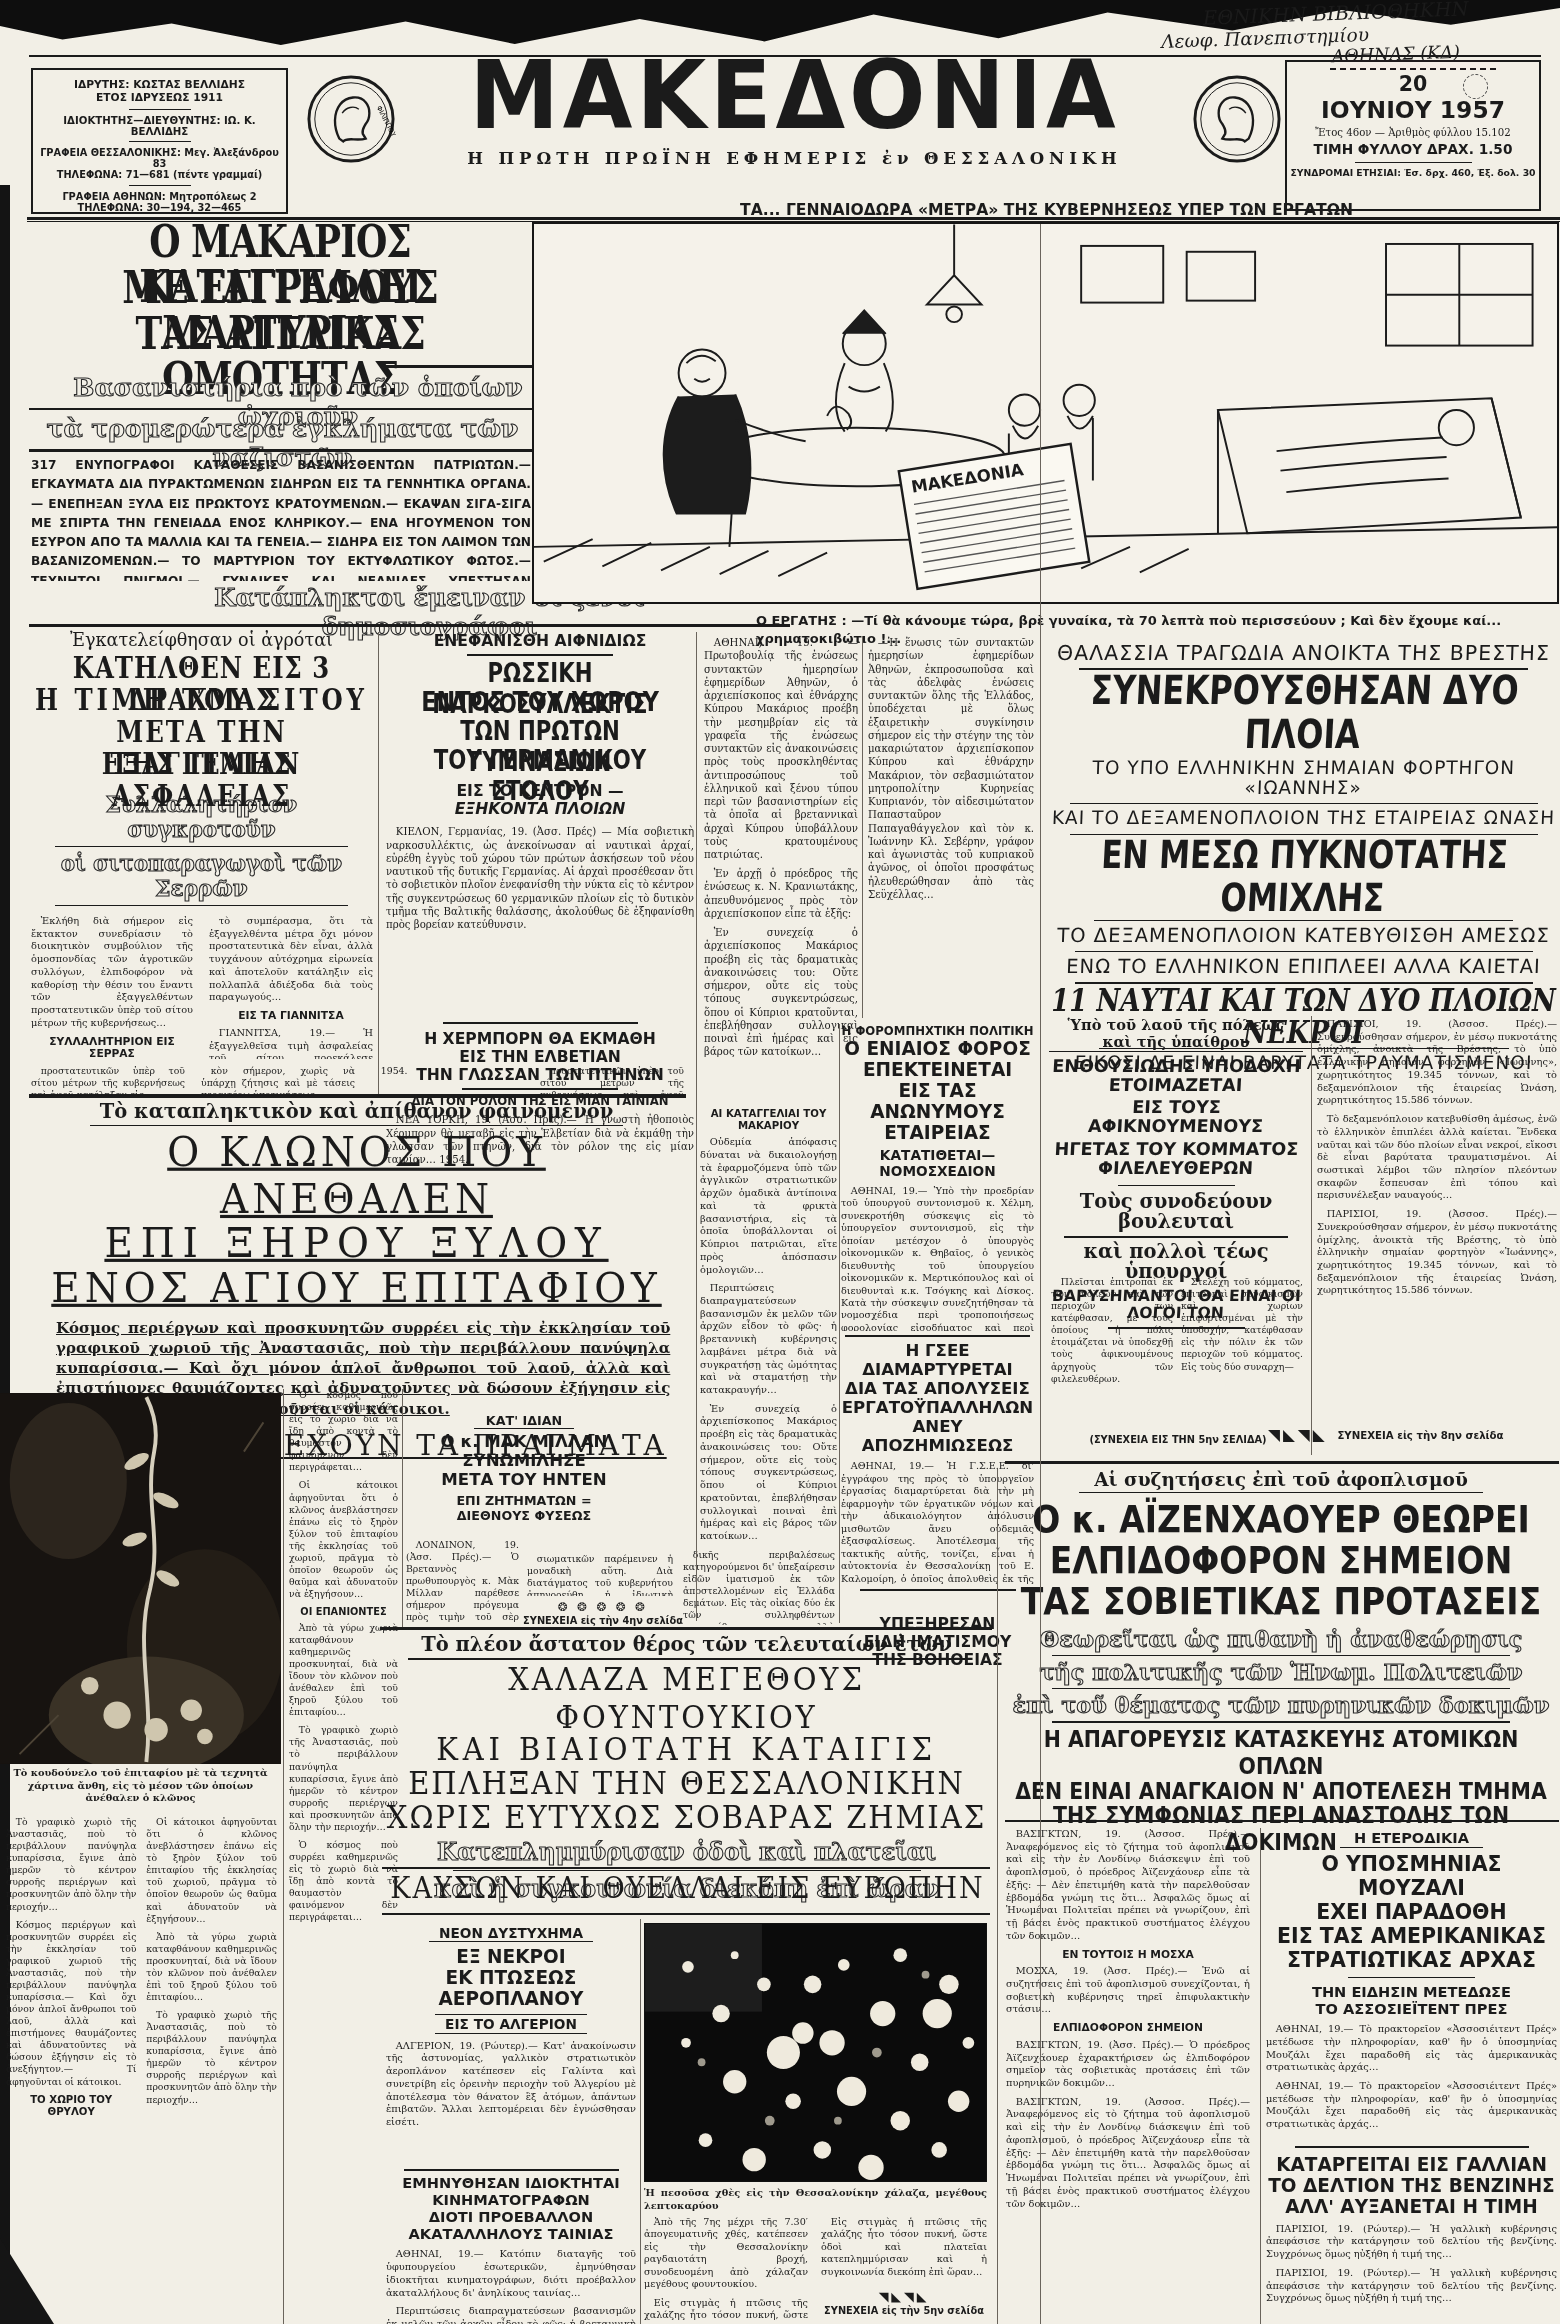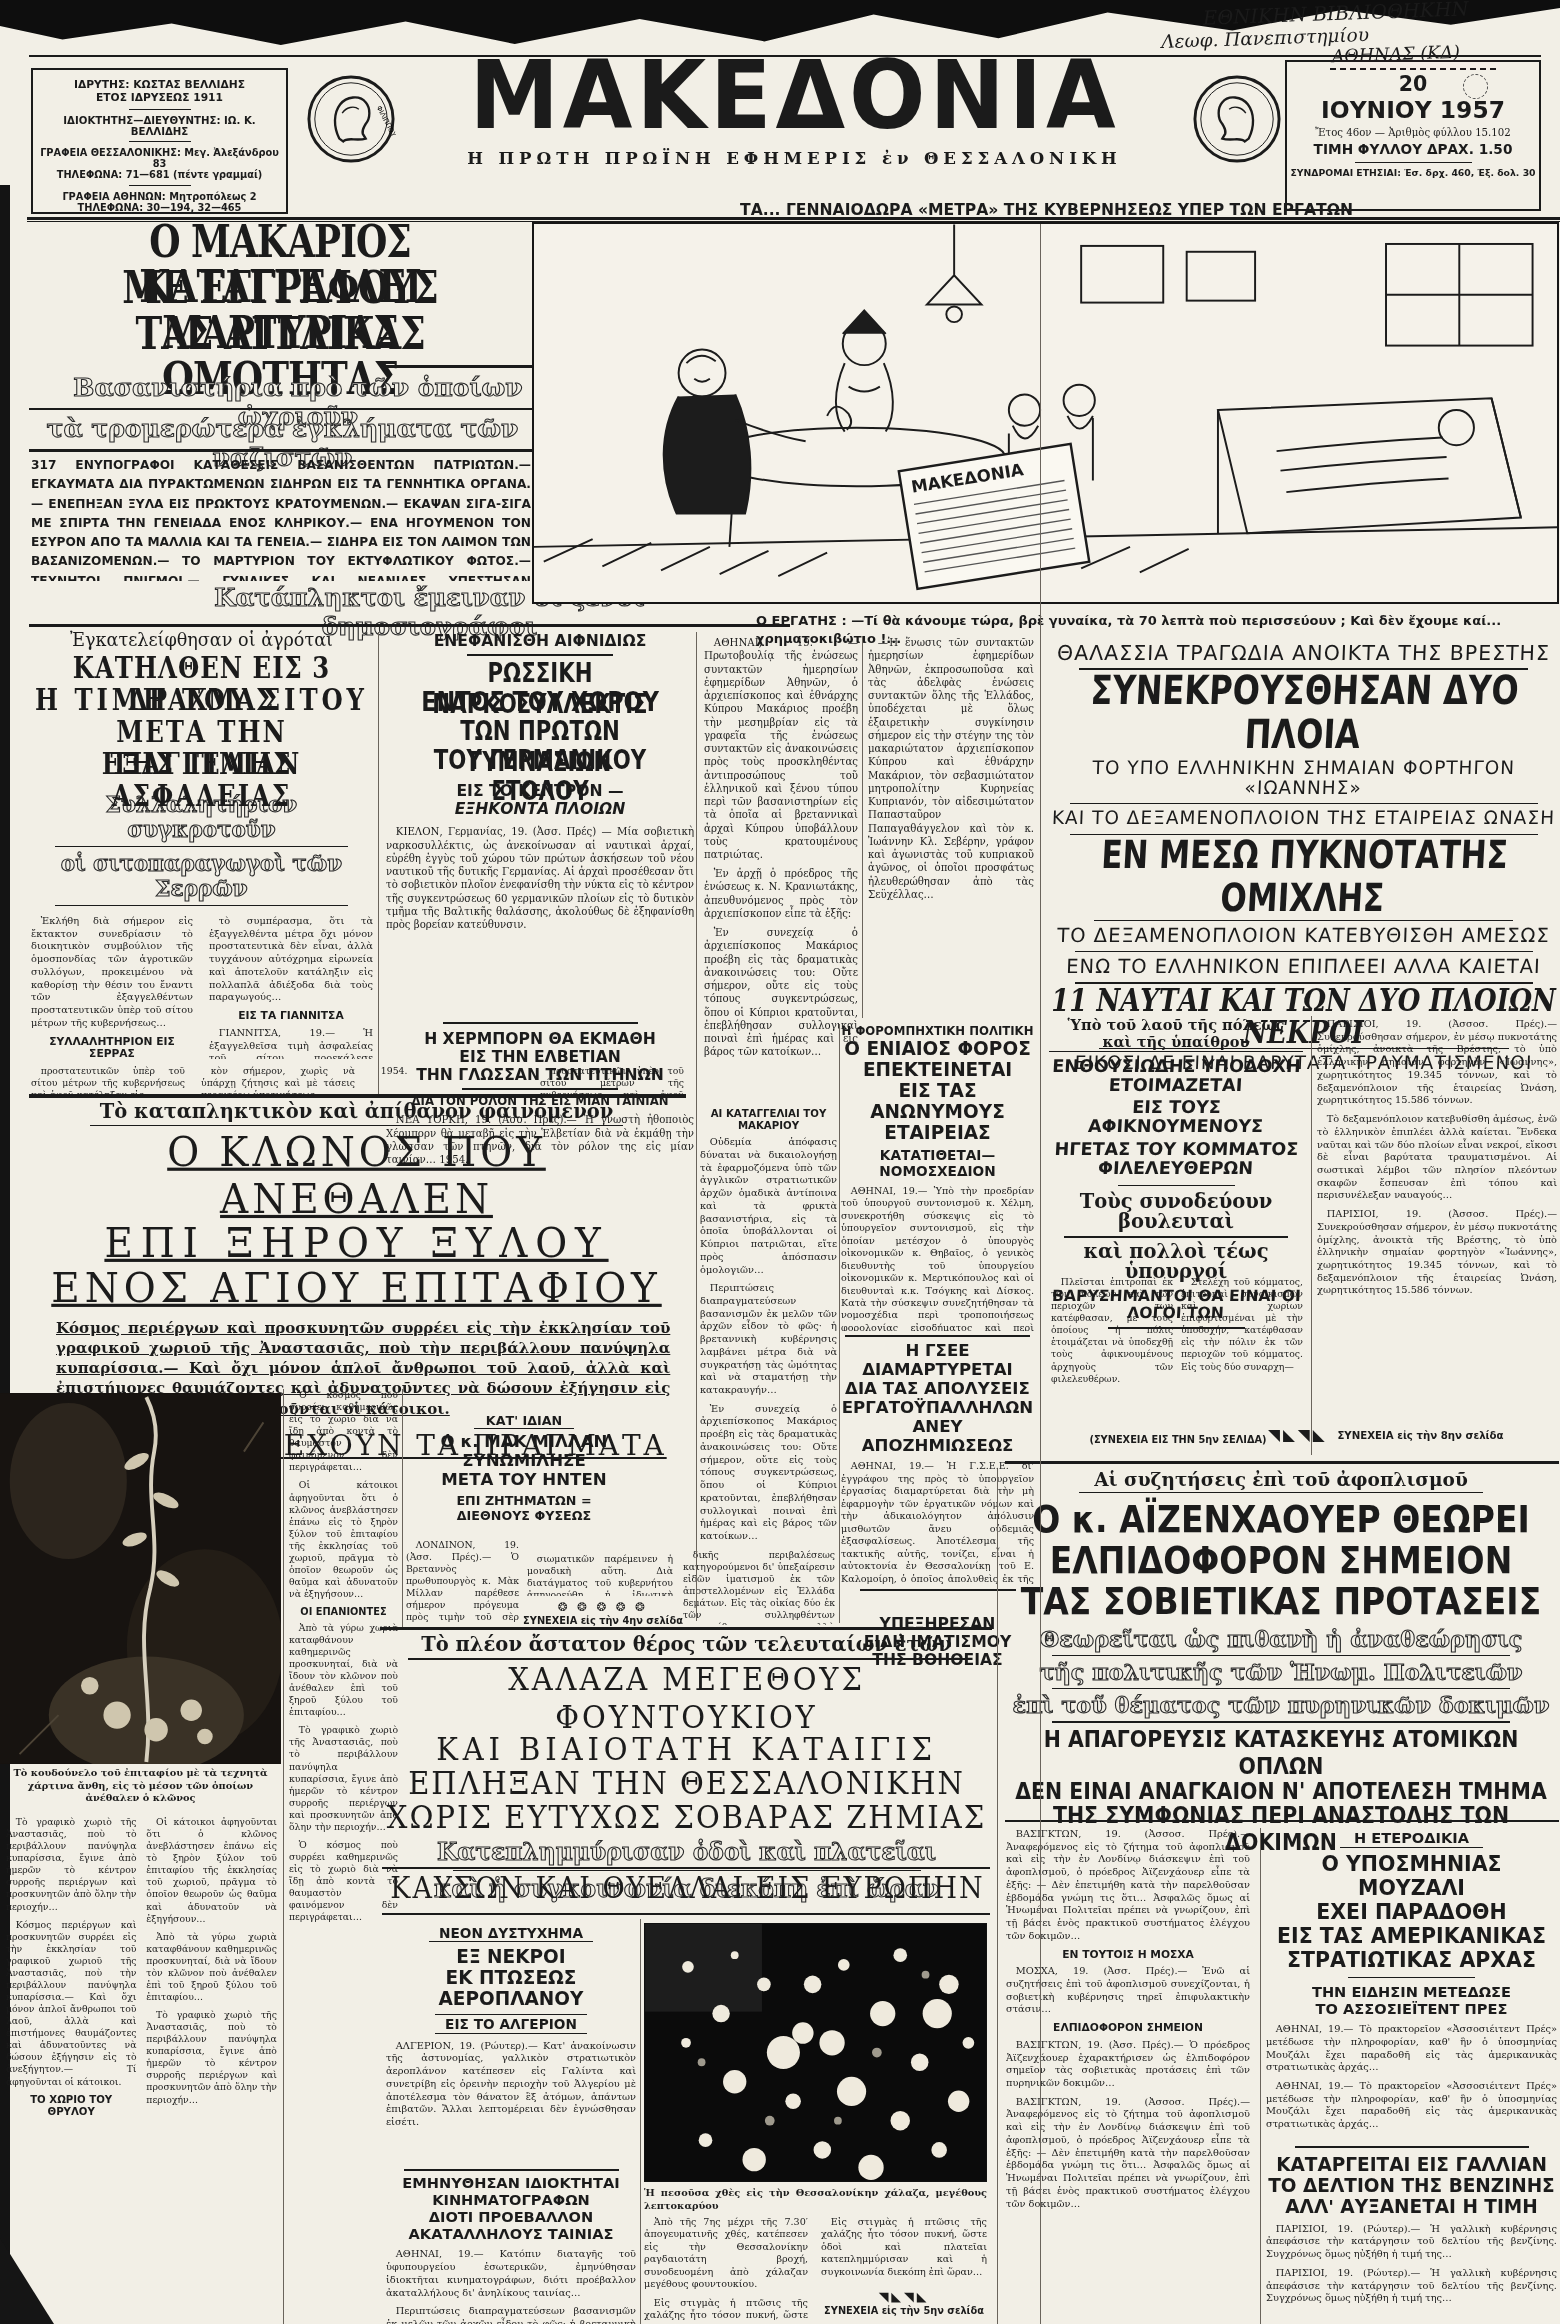--- a/index.html
+++ b/index.html
@@ -204,21 +204,21 @@
     <div class="slab" style="font-size:24.4px;margin-top:5.9px;letter-spacing:1px;transform:scaleY(1.25);height:32px;">ΚΑΤΗΛΘΕΝ ΕΙΣ 3 ΔΡΑΧΜΑΣ</div>
     <div class="slab" style="font-size:24.4px;letter-spacing:3.9px;transform:scaleY(1.25);height:32px;">Η ΤΙΜΗ ΤΟΥ ΣΙΤΟΥ</div>
     <div class="slab" style="font-size:24.4px;letter-spacing:2px;transform:scaleY(1.25);height:32px;">ΜΕΤΑ ΤΗΝ ΕΞΑΓΓΕΛΙΑΝ</div>
     <div class="slab" style="font-size:24.4px;letter-spacing:2px;transform:scaleY(1.25);height:32px;">ΤΗΣ ΤΙΜΗΣ ΑΣΦΑΛΕΙΑΣ</div>
     <div class="outline-serif" style="font-size:21.5px;margin-top:7.8px;">Συλλαλητήριον συγκροτοῦν</div>
     <div style="height:1.5px;background:#1b1b1b;width:293px;margin:3.9px auto;"></div>
     <div class="outline-serif" style="font-size:21.5px;">οἱ σιτοπαραγωγοὶ τῶν Σερρῶν</div>
     <div style="height:1.5px;background:#1b1b1b;width:293px;margin:3.9px auto;"></div>
   </div>
   <div class="abs bt" style="left:31px;top:915px;width:162px;height:144px;overflow:hidden;font-size:9.8px;">
-    <p>Ἐκλήθη διὰ σήμερον εἰς ἔκτακτον συνεδρίασιν τὸ διοικητικὸν συμβούλιον τῆς ὁμοσπονδίας τῶν ἀγροτικῶν συλλόγων, προκειμένου νὰ καθορίσῃ τὴν θέσιν του ἔναντι τῶν ἐξαγγελθέντων προστατευτικῶν ὑπὲρ τοῦ σίτου μέτρων τῆς κυβερνήσεως…</p>
+    <p>Ἐκλήθη διὰ σήμερον εἰς ἔκτακτον συνεδρίασιν τὸ διοικητικὸν συμβούλιον τῆς ὁμοσπονδίας τῶν ἀγροτικῶν συλλόγων, ἐλπιδοφόρον νὰ καθορίσῃ τὴν θέσιν του ἔναντι τῶν ἐξαγγελθέντων προστατευτικῶν ὑπὲρ τοῦ σίτου μέτρων τῆς κυβερνήσεως…</p>
     <div class="subhead" style="font-size:10.7px;">ΣΥΛΛΑΛΗΤΗΡΙΟΝ ΕΙΣ ΣΕΡΡΑΣ</div>
 
   </div>
   <div class="abs bt" style="left:209px;top:915px;width:164px;height:144px;overflow:hidden;font-size:9.8px;">
     <p>τὸ συμπέρασμα, ὅτι τὰ ἐξαγγελθέντα μέτρα ὄχι μόνον προστατευτικὰ δὲν εἶναι, ἀλλὰ τυγχάνουν αὐτόχρημα εἰρωνεία καὶ ἀποτελοῦν κατάληξιν εἰς πολλαπλᾶ ἀδιέξοδα διὰ τοὺς παραγωγούς…</p>
     <div class="subhead" style="font-size:10.7px;">ΕΙΣ ΤΑ ΓΙΑΝΝΙΤΣΑ</div>
     <p>ΓΙΑΝΝΙΤΣΑ, 19.— Ἡ ἐξαγγελθεῖσα τιμὴ ἀσφαλείας τοῦ σίτου προεκάλεσε βαθυτάτην ἀπογοήτευσιν καὶ γενικὴν ἀγανάκτησιν μεταξὺ τῶν σιτοπαραγωγῶν τῆς περιοχῆς…</p>
   </div>
 
   <div class="abs" style="left:386px;top:632px;width:308px;text-align:center;">

